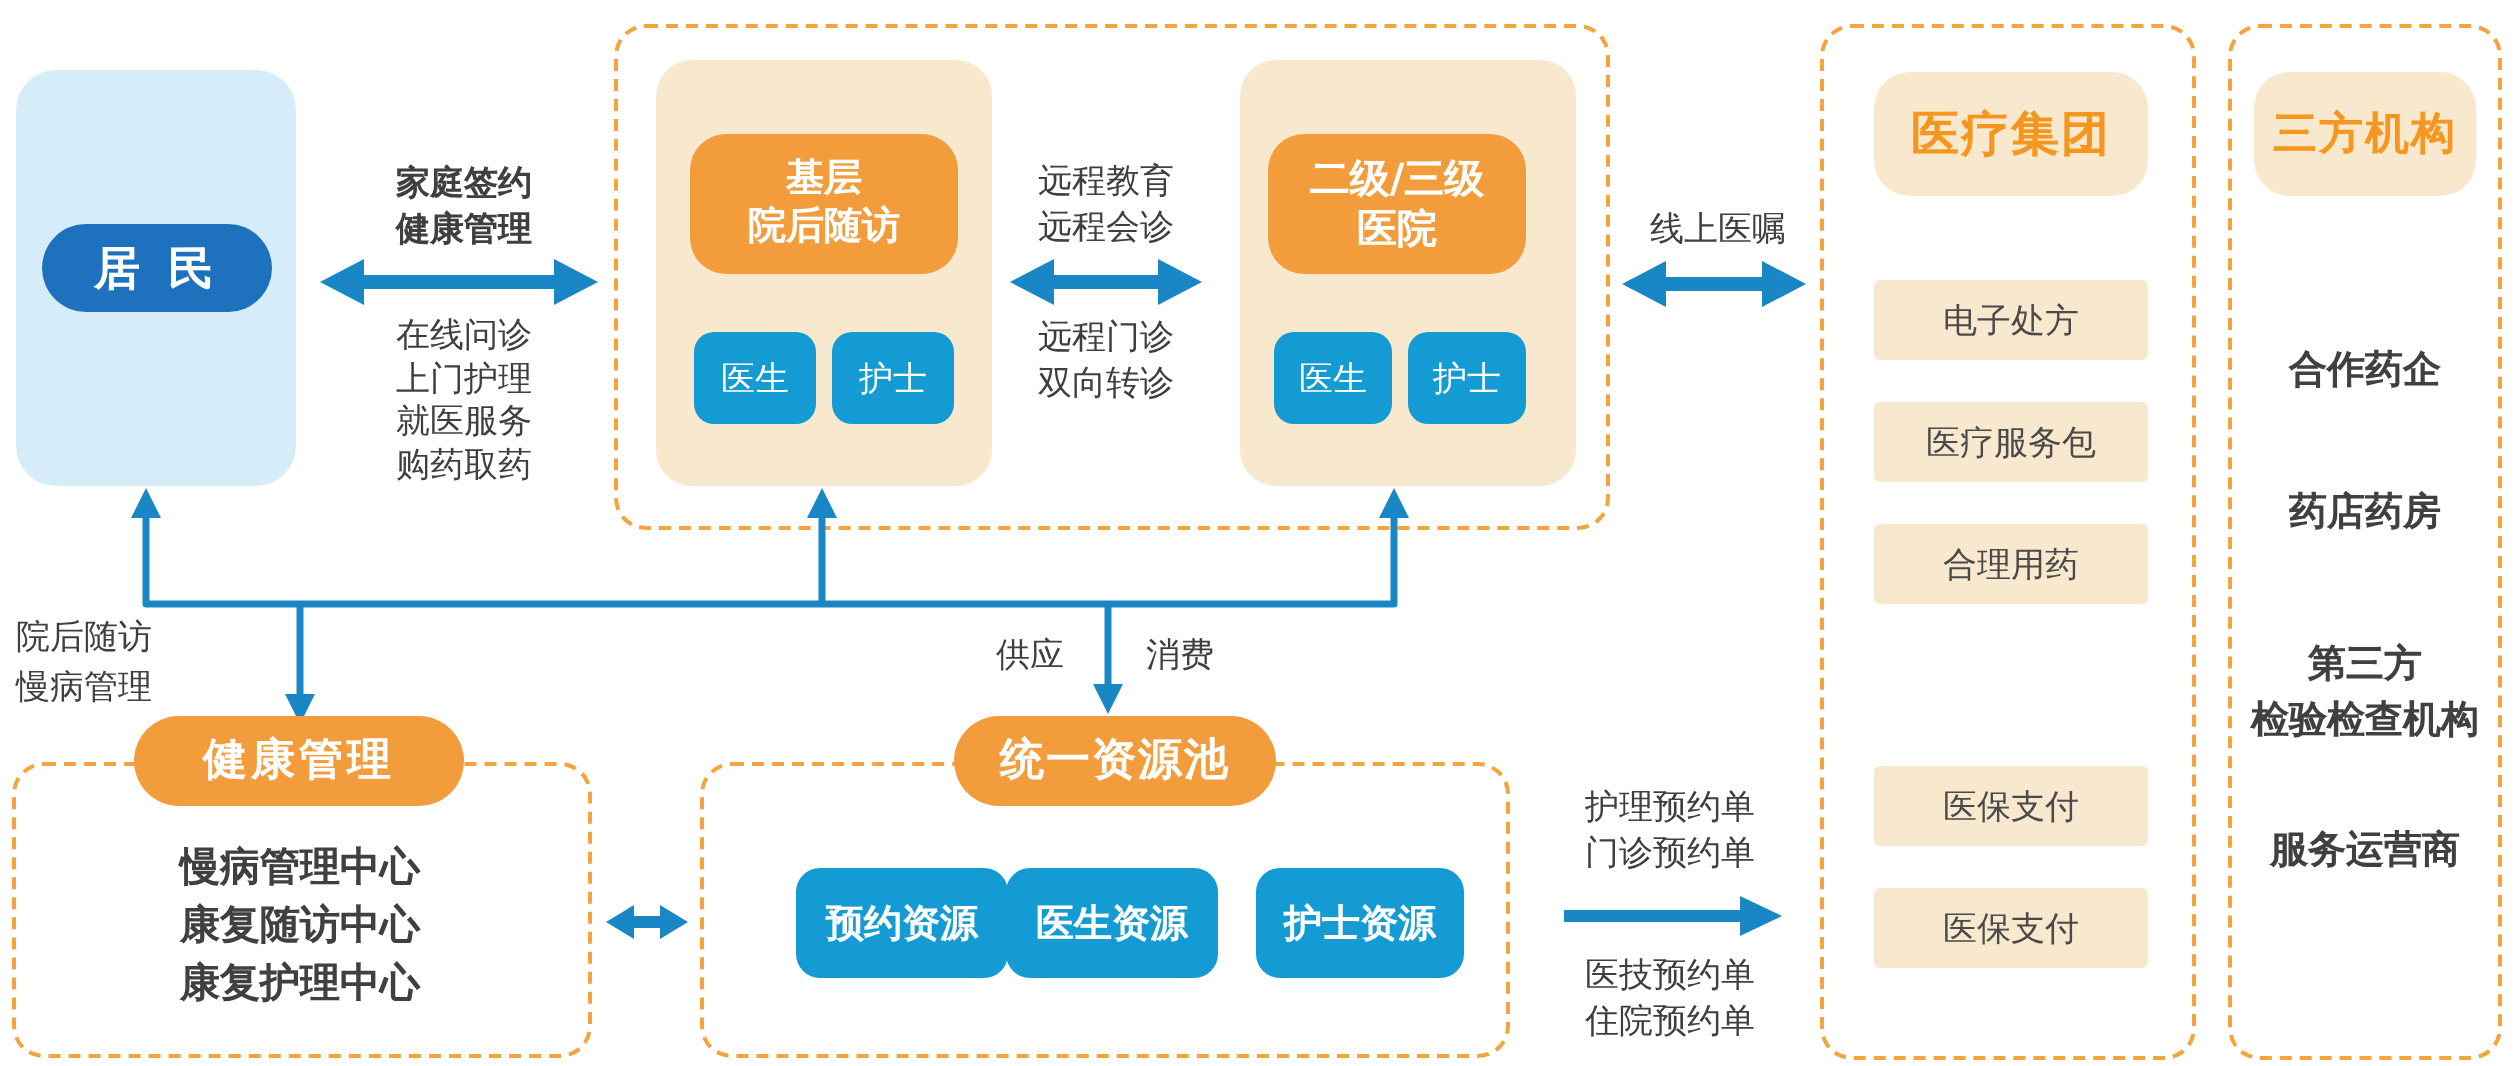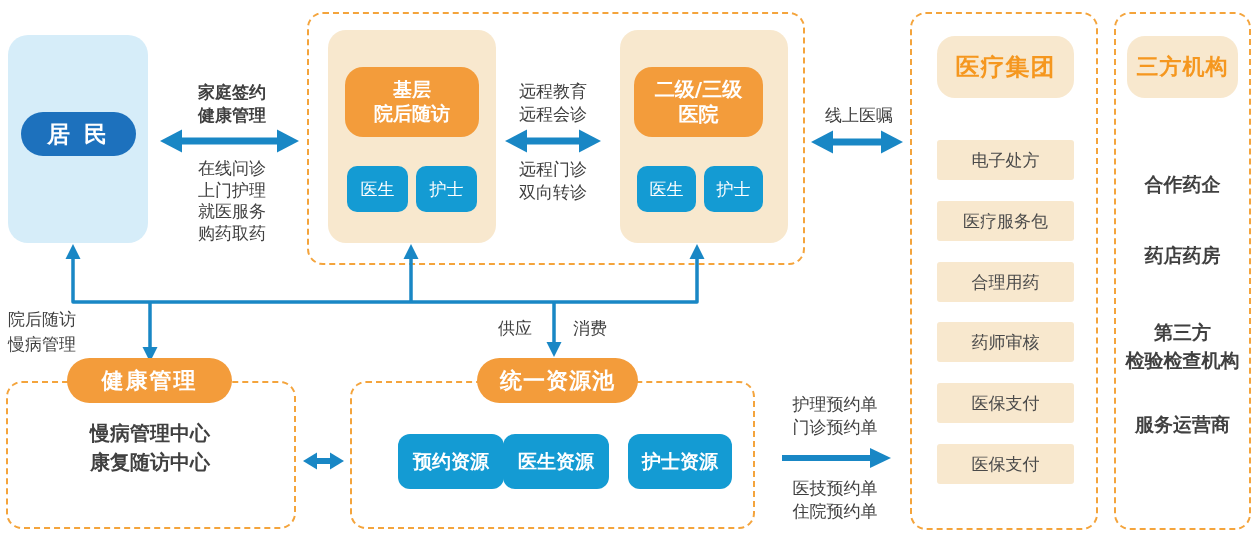--- a/index.html
+++ b/index.html
@@ -156,36 +156,36 @@
   <div class="label ml center" style="left:772px; top:393px; width:126px;">护理预约单
 门诊预约单</div>
   <div class="label ml center" style="left:772px; top:477px; width:126px;">医技预约单
 住院预约单</div>
 
   <div class="dashed-panel" style="left:910px; top:12px; width:188px; height:518px;"></div>
   <div class="beige-header" style="left:937px; top:36px; width:137px; height:62px; font-size:24px;">医疗集团</div>
   <div class="beige-item" style="left:937px; top:140px; width:137px; height:40px;">电子处方</div>
   <div class="beige-item" style="left:937px; top:201px; width:137px; height:40px;">医疗服务包</div>
   <div class="beige-item" style="left:937px; top:262px; width:137px; height:40px;">合理用药</div>
-  <div class="beige-item" style="left:937px; top:322px; width:137px; height:40px;">药师审核</div>
   <div class="beige-item" style="left:937px; top:383px; width:137px; height:40px;">医保支付</div>
   <div class="beige-item" style="left:937px; top:444px; width:137px; height:40px;">医保支付</div>
 
   <div class="dashed-panel" style="left:1114px; top:12px; width:137px; height:518px;"></div>
   <div class="beige-header" style="left:1127px; top:36px; width:111px; height:62px; font-size:22px;">三方机构</div>
   <div class="orange-text center" style="left:1114px; top:172px; width:137px; font-size:19px;">合作药企</div>
   <div class="orange-text center" style="left:1114px; top:243px; width:137px; font-size:19px;">药店药房</div>
   <div class="orange-text center" style="left:1114px; top:412px; width:137px; font-size:19px;">服务运营商</div>
   <div class="orange-text center ml" style="left:1114px; top:318px; width:137px; font-size:19px; line-height:28px;">第三方
 检验检查机构</div>
 
   <div class="dashed-panel" style="left:6px; top:381px; width:290px; height:148px;"></div>
   <div class="orange-pill" style="left:67px; top:358px; width:165px; height:45px; border-radius:23px; font-size:22px; letter-spacing:2px;">健康管理</div>
   <div class="orange-text center" style="left:30px; top:420px; width:240px; font-size:20px;">慢病管理中心</div>
   <div class="orange-text center" style="left:30px; top:449px; width:240px; font-size:20px;">康复随访中心</div>
+  <div class="orange-text center" style="left:30px; top:478px; width:240px; font-size:20px;">康复护理中心</div>
 
   <div class="dashed-panel" style="left:350px; top:381px; width:405px; height:148px;"></div>
   <div class="orange-pill" style="left:477px; top:358px; width:161px; height:45px; border-radius:23px; font-size:22px; letter-spacing:1px;">统一资源池</div>
   <div class="blue-chip" style="left:377px; top:434px; width:106px; height:55px; font-size:19px; font-weight:bold; border-radius:12px;margin-left:21px;">预约资源</div>
   <div class="blue-chip" style="left:503px; top:434px; width:106px; height:55px; font-size:19px; font-weight:bold; border-radius:12px;">医生资源</div>
   <div class="blue-chip" style="left:628px; top:434px; width:104px; height:55px; font-size:19px; font-weight:bold; border-radius:12px;">护士资源</div>
 
   <svg id="arrow-layer" width="1258" height="533" viewBox="0 0 1258 533">
 
     <g stroke="#1987C5" fill="#1987C5">

